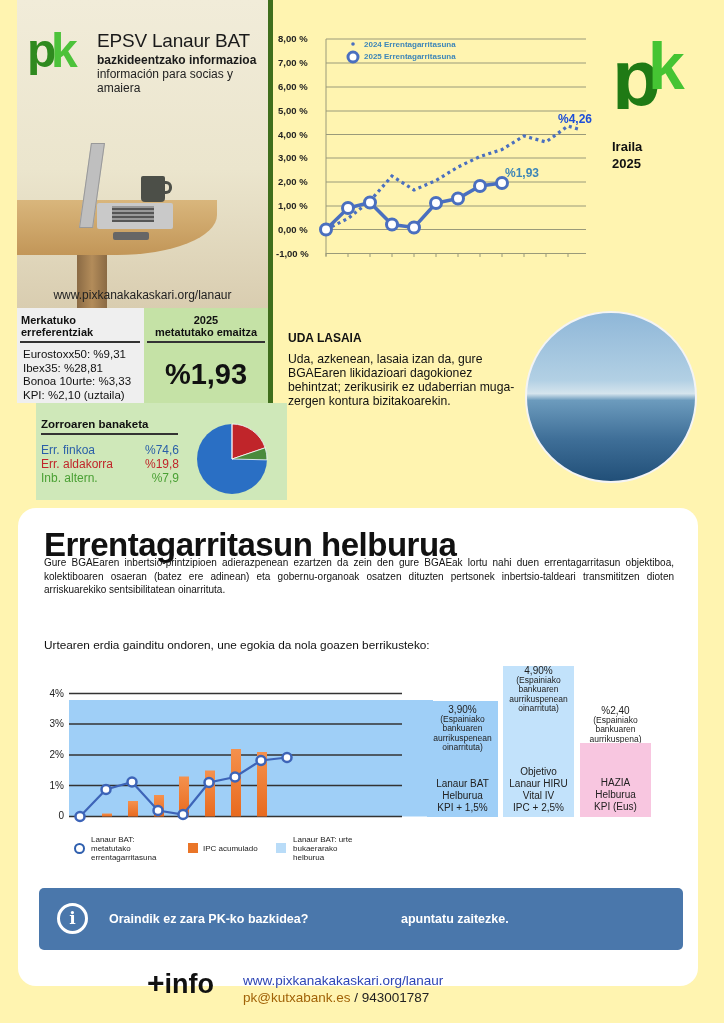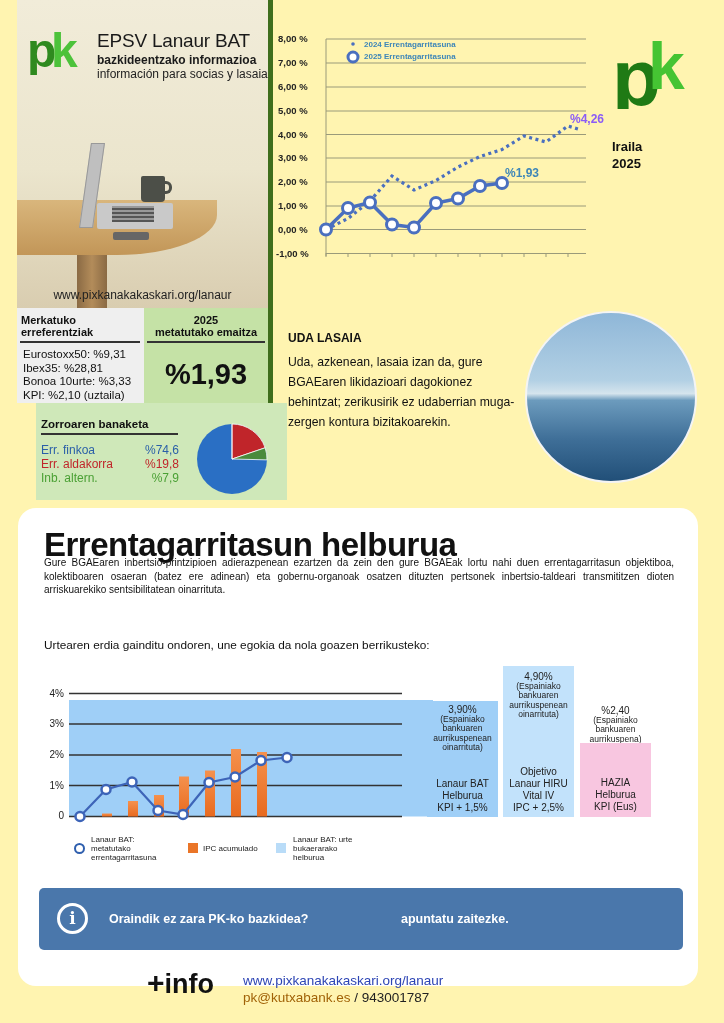--- a/index.html
+++ b/index.html
@@ -43,21 +43,21 @@
 
   
   .top-chart { position: absolute; left: 278px; top: 30px; width: 320px; height: 230px; }
   .ylabel { position: absolute; left: 0; width: 45px; font-size: 9.5px; font-weight: bold; color: #222; }
 
   .pk-logo-big { position: absolute; left: 612px; top: 37px; width: 80px; height: 72px; }
   .month { position: absolute; left: 612px; top: 138px; font-size: 13px; font-weight: bold; line-height: 17px; }
 
   .summer { position: absolute; left: 288px; top: 331px; width: 232px; }
   .summer-title { font-size: 12px; font-weight: bold; margin-bottom: 7px; }
-  .summer p { font-size: 12.2px; line-height: 20px; margin-bottom: 5px; }
+  .summer p { font-size: 12.2px; line-height: 14px; margin-bottom: 5px; }
   .sea { position: absolute; left: 525px; top: 311px; width: 172px; height: 172px; border-radius: 50%; border: 2px solid #f4f4f4;
          background: linear-gradient(180deg,#8fb7d8 0%,#b2d0e4 40%,#d5e4ed 48%,#6c9bbd 52%,#3f6f98 75%,#214f78 100%); }
 
   
   .card { position: absolute; left: 18px; top: 508px; width: 680px; height: 478px; background: #fff; border-radius: 18px; }
   .card-title { position: absolute; left: 26px; top: 18px; font-size: 33px; font-weight: bold; letter-spacing: -0.5px; color: #111; }
   .card-intro { position: absolute; left: 26px; top: 48px; width: 630px; font-size: 10px; line-height: 13.5px; text-align: justify; }
   .card-lead { position: absolute; left: 26px; top: 130px; font-size: 11.8px; }
 
   .bottom-chart { position: absolute; left: 0; top: 160px; width: 680px; height: 200px; }
@@ -93,21 +93,21 @@
     <div class="phone"></div>
     <div class="mug"></div>
     <div class="mug-handle"></div>
 
     <svg class="pk-logo-small" viewBox="0 0 55 50">
       <text x="0" y="42" font-family="Liberation Sans, sans-serif" font-weight="bold" font-size="48" fill="#2f8a1f">p</text>
       <text x="24" y="42" font-family="Liberation Sans, sans-serif" font-weight="bold" font-size="48" fill="#4cc23a">k</text>
     </svg>
     <div class="brand-title">EPSV Lanaur BAT</div>
     <div class="brand-sub1">bazkideentzako informazioa</div>
-    <div class="brand-sub2">información para socias y lasaia</div>
+    <div class="brand-sub2">información para socias y amaiera</div>
     <div class="hero-url">www.pixkanakakaskari.org/lanaur</div>
   </div>
 
   <div class="refs">
     <div class="refs-head">
       <div>Merkatuko</div>
       <div>erreferentziak</div>
     </div>
     <div class="refs-rule"></div>
     <div class="refs-list">
@@ -207,21 +207,21 @@
       <circle cx="180" cy="168.5" r="5.5"></circle>
         <circle cx="202" cy="156" r="5.5"></circle>
         <circle cx="224" cy="153" r="5.5"></circle>
     </g>
 
     <circle cx="75" cy="14" r="1.8" fill="#4a6fbf"></circle>
     <circle cx="75" cy="27" r="5" fill="#fff" stroke="#4a6fbf" stroke-width="3"></circle>
   </svg>
   <div style="position:absolute;left:86px;top:10px;font-size:8px;font-weight:bold;color:#3e86b8">2024 Errentagarritasuna</div>
   <div style="position:absolute;left:86px;top:22px;font-size:8px;font-weight:bold;color:#3e86b8">2025 Errentagarritasuna</div>
-  <div style="position:absolute;left:292px;top:82px;font-size:12px;font-weight:bold;color:#8b5cf6">%4,26</div>
+  <div style="position:absolute;left:280px;top:82px;font-size:12px;font-weight:bold;color:#1d4ed8">%4,26</div>
   <div style="position:absolute;left:227px;top:136px;font-size:12px;font-weight:bold;color:#3e86b8">%1,93</div>
 </div>
 
 <svg class="pk-logo-big" viewBox="0 0 80 72">
   <text x="0" y="68" font-family="Liberation Sans, sans-serif" font-weight="bold" font-size="80" fill="#1f7a15">p</text>
   <text x="36" y="52" font-family="Liberation Sans, sans-serif" font-weight="bold" font-size="66" fill="#45c433">k</text>
 </svg>
 <div class="month">
   <div>Iraila</div>
   <div>2025</div>
@@ -288,21 +288,21 @@
     <div class="target-box" style="left:409px;top:33px;width:71px;height:116px;background:#9fcff7">
       <div style="padding-top:4px" class="pct">3,90%</div>
       <div style="padding:0 2px">(Espainiako bankuaren aurrikuspenean oinarrituta)</div>
       <div class="bottom" style="top:77px">
         <div>Lanaur BAT</div>
         <div>Helburua</div>
         <div>KPI + 1,5%</div>
       </div>
     </div>
     <div class="target-box" style="left:485px;top:-2px;width:71px;height:151px;background:#c2e2fb">
-      <div style="padding-top:6px" class="pct">4,90%</div>
+      <div style="" class="pct">4,90%</div>
       <div style="padding:0 2px">(Espainiako bankuaren aurrikuspenean oinarrituta)</div>
       <div class="bottom" style="top:100px">
         <div>Objetivo</div>
         <div>Lanaur HIRU</div>
         <div>Vital IV</div>
         <div>IPC + 2,5%</div>
       </div>
     </div>
     <div class="target-box" style="left:562px;top:32px;width:71px;height:117px">
       <div style="padding-top:6px" class="pct">%2,40</div>

